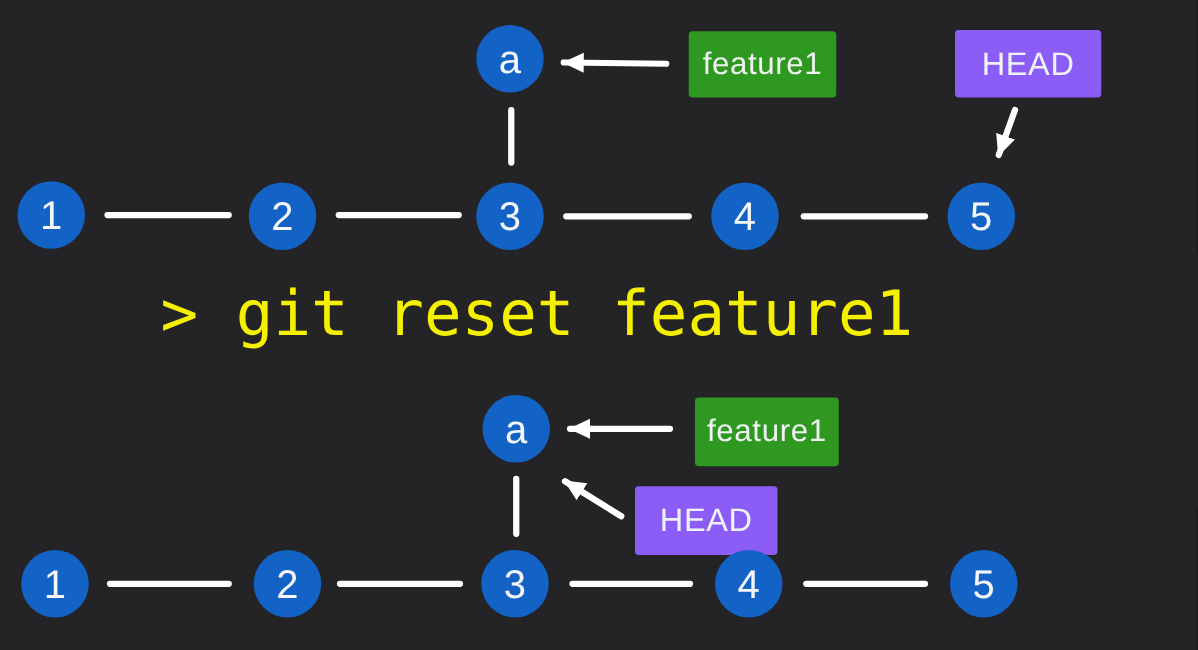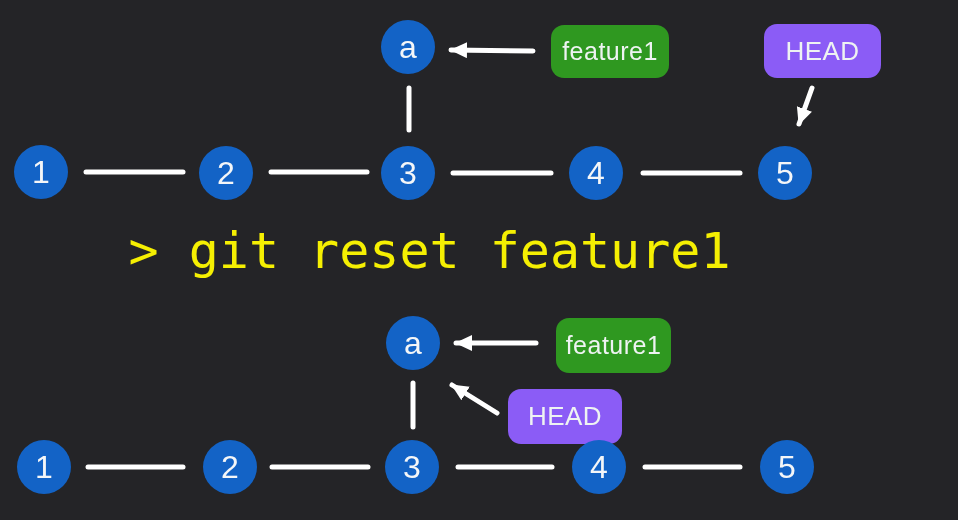--- a/index.html
+++ b/index.html
@@ -17,21 +17,21 @@
     width:54px;height:54px;border-radius:50%;
     background:#1363c6;
     color:#f4f6f8;
     display:flex;align-items:center;justify-content:center;
     font-size:32px;line-height:1;
   }
   .tag{
     position:absolute;z-index:2;
     display:flex;align-items:center;justify-content:center;
     color:#eef3f2;
-    border-radius:13px;
+    border-radius:3px;
     letter-spacing:0.5px;
   }
   .tag.feature{background:#2f9820;font-size:25px;}
   .tag.head{background:#8b5cf6;font-size:26px;}
   .command{
     position:absolute;z-index:2;
     left:0;top:219px;width:859px;height:64px;
     display:flex;align-items:center;justify-content:center;
     color:#f5ef02;
     font-family:"DejaVu Sans Mono", monospace;

